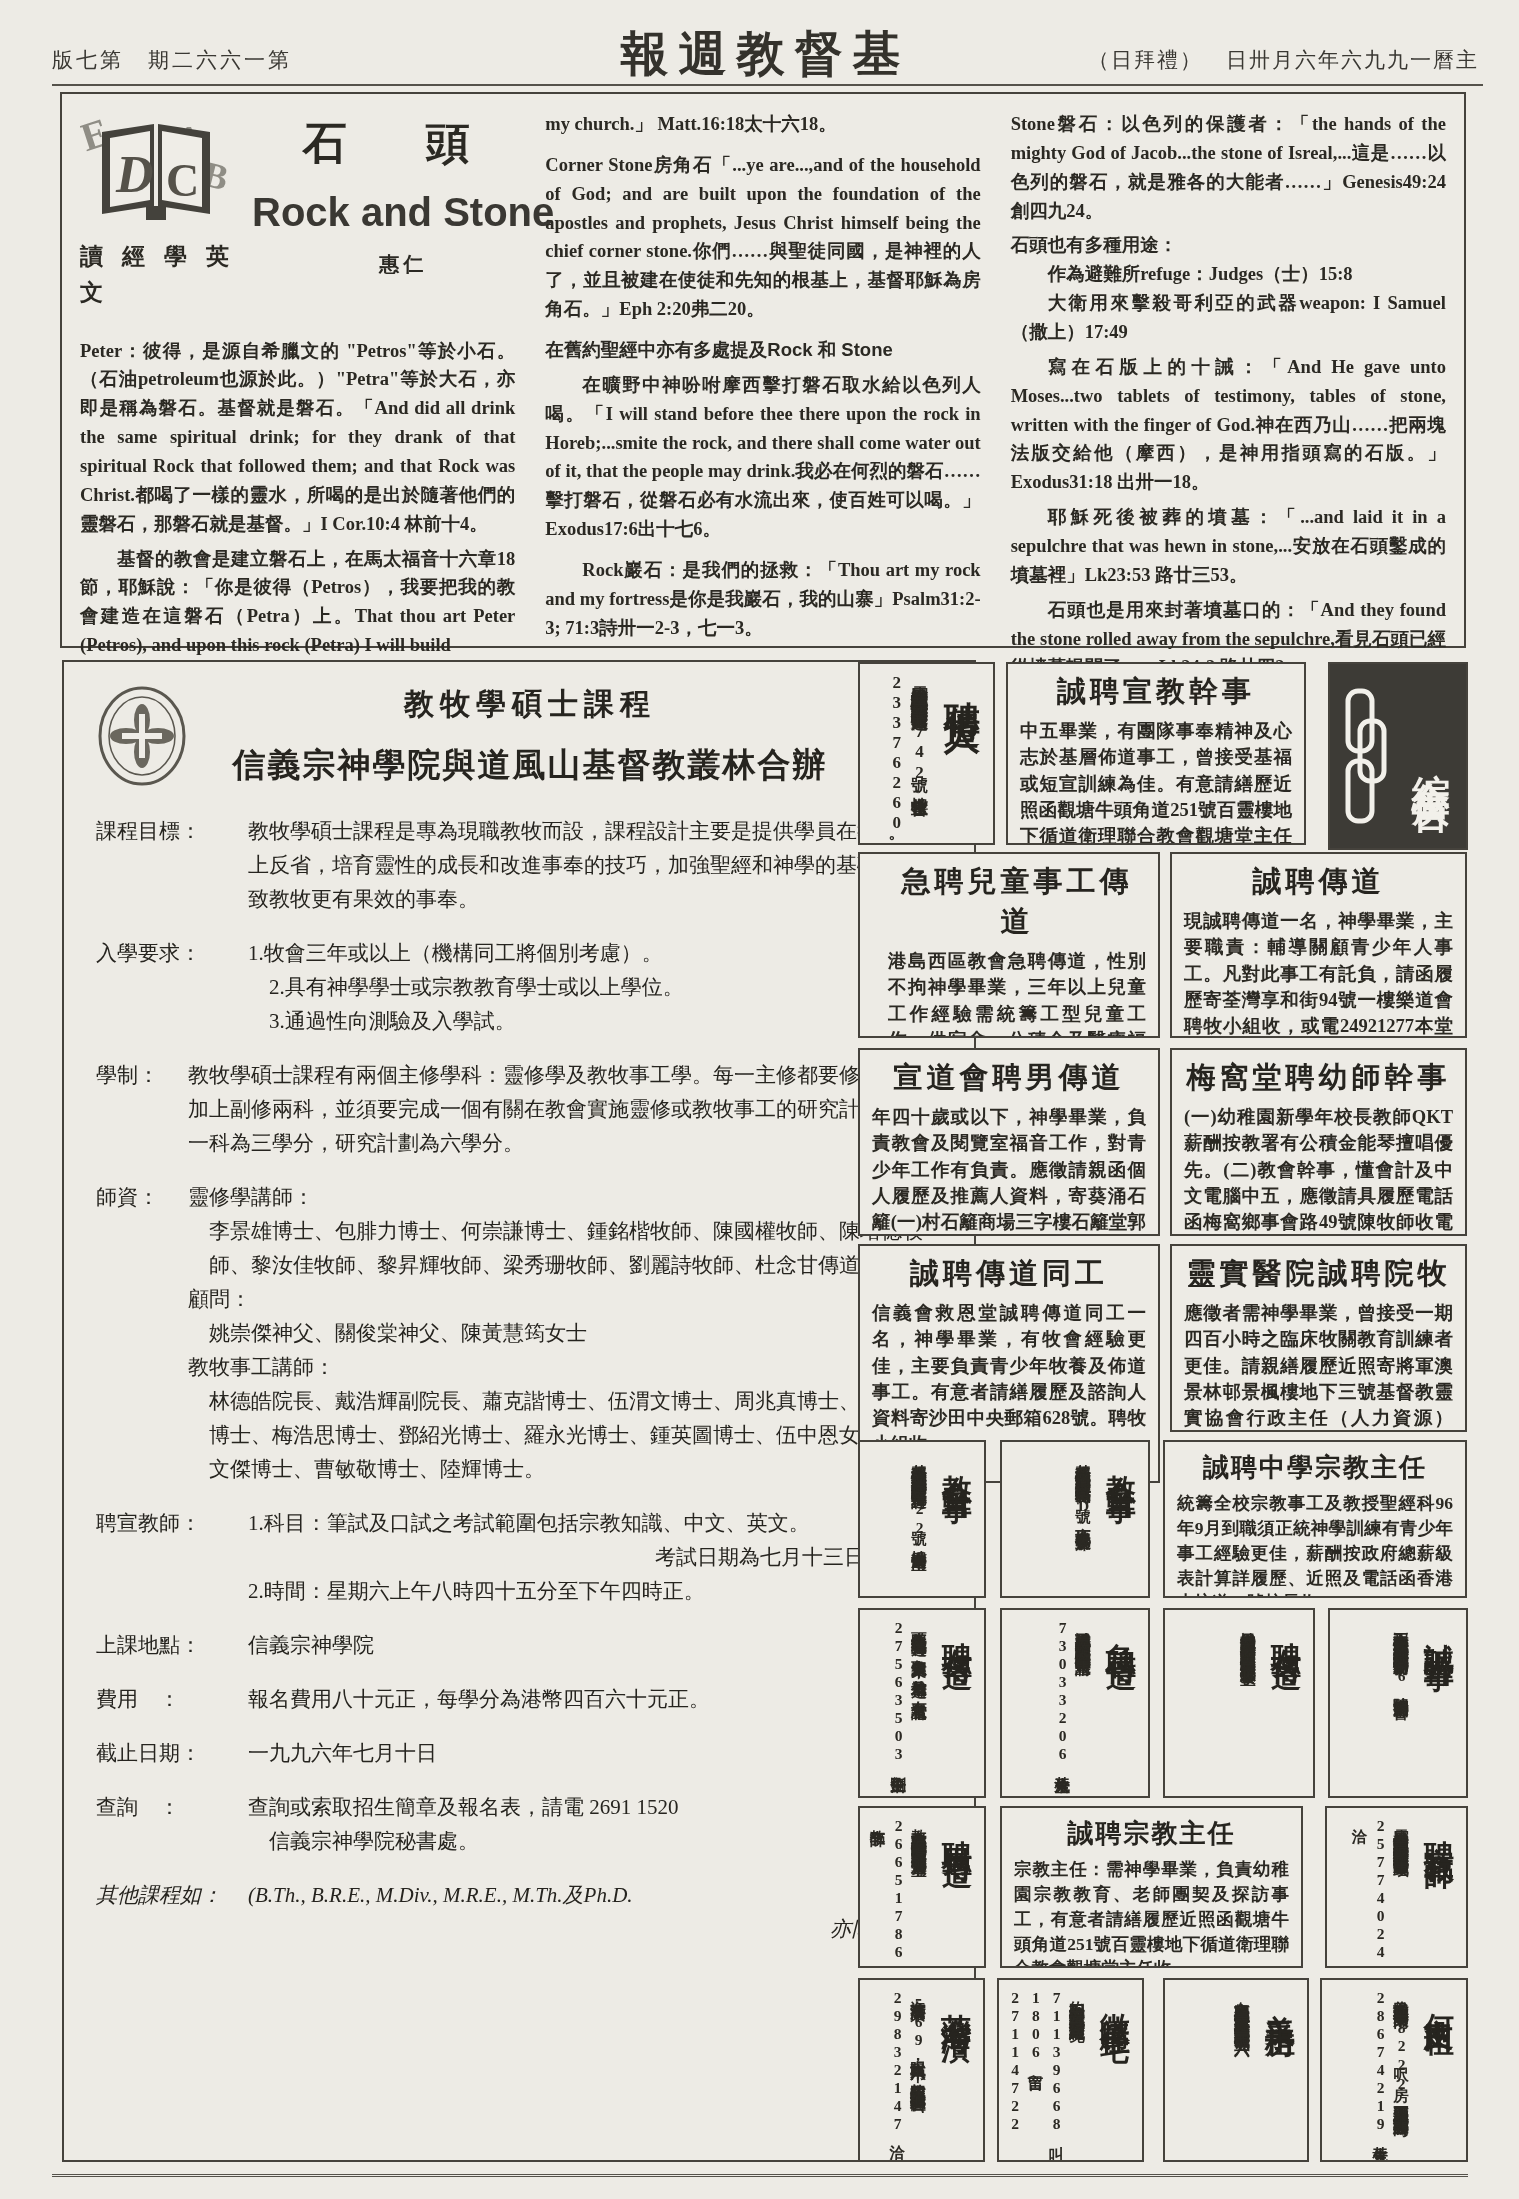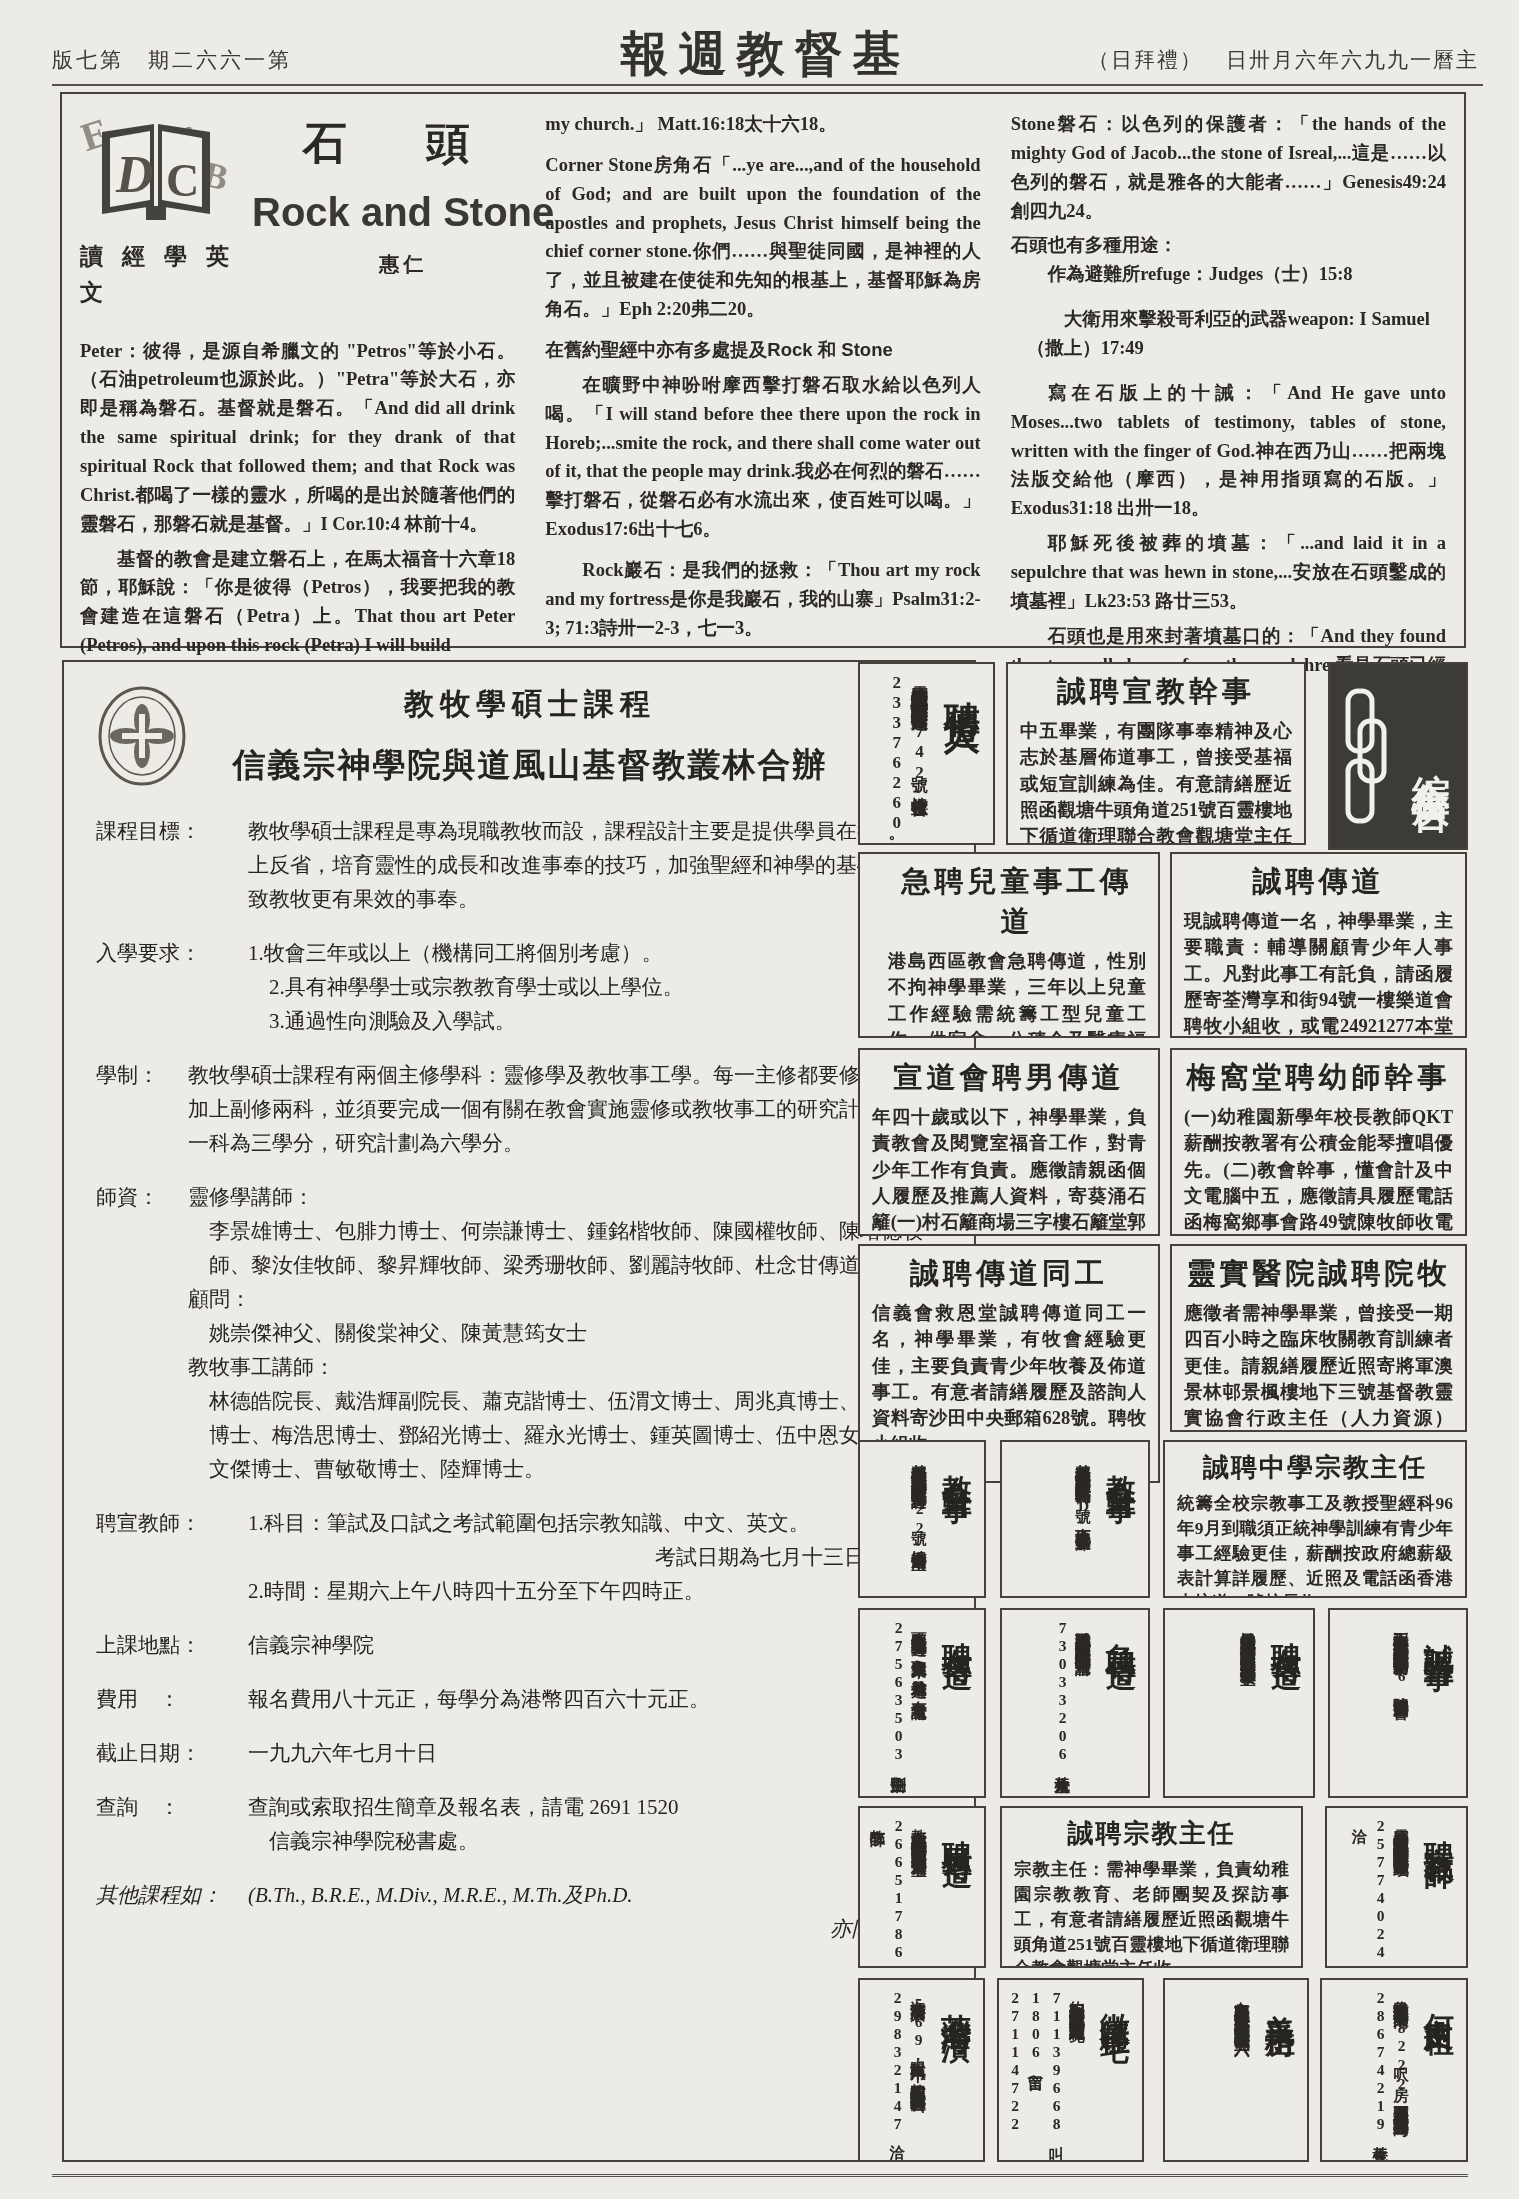--- a/index.html
+++ b/index.html
@@ -98,21 +98,21 @@
         <p style="margin:0">my church.」 Matt.16:18太十六18。</p>
         <p style="margin:12px 0 0">Corner Stone房角石「...ye are...,and of the household of God; and are built upon the foundation of the apostles and prophets, Jesus Christ himself being the chief corner stone.你們……與聖徒同國，是神裡的人了，並且被建在使徒和先知的根基上，基督耶穌為房角石。」Eph 2:20弗二20。</p>
         <p style="margin:12px 0 0;font-family:'Liberation Sans','DejaVu Sans',sans-serif;">在舊約聖經中亦有多處提及Rock 和 Stone</p>
         <p class="indent" style="margin:6px 0 0">在曠野中神吩咐摩西擊打磐石取水給以色列人喝。「I will stand before thee there upon the rock in Horeb;...smite the rock, and there shall come water out of it, that the people may drink.我必在何烈的磐石……擊打磐石，從磐石必有水流出來，使百姓可以喝。」Exodus17:6出十七6。</p>
         <p class="indent" style="margin:12px 0 0">Rock巖石：是我們的拯救：「Thou art my rock and my fortress是你是我巖石，我的山寨」Psalm31:2-3; 71:3詩卅一2-3，七一3。</p>
       </div>
       <div class="art-col">
         <p style="margin:0">Stone磐石：以色列的保護者：「the hands of the mighty God of Jacob...the stone of Isreal,...這是……以色列的磐石，就是雅各的大能者……」Genesis49:24創四九24。</p>
         <p style="margin:6px 0 0">石頭也有多種用途：</p>
         <p class="indent" style="margin:0">作為避難所refuge：Judges（士）15:8</p>
-        <p class="indent" style="margin:16px">大衛用來擊殺哥利亞的武器weapon: I Samuel（撒上）17:49</p>
+        <p class="indent" style="margin:0">大衛用來擊殺哥利亞的武器weapon: I Samuel（撒上）17:49</p>
         <p class="indent" style="margin:6px 0 0">寫在石版上的十誡：「And He gave unto Moses...two tablets of testimony, tables of stone, written with the finger of God.神在西乃山……把兩塊法版交給他（摩西），是神用指頭寫的石版。」Exodus31:18 出卅一18。</p>
         <p class="indent" style="margin:6px 0 0">耶穌死後被葬的墳墓：「...and laid it in a sepulchre that was hewn in stone,...安放在石頭鑿成的墳墓裡」Lk23:53 路廿三53。</p>
         <p class="indent" style="margin:6px 0 0">石頭也是用來封著墳墓口的：「And they found the stone rolled away from the sepulchre,看見石頭已經從墳墓輥開了。」Lk24:2 路廿四2。</p>
       </div>
     </div>
   </div>
 
   <div class="sem">
     <div class="sem-head">
       <svg width="92" height="104" viewBox="0 0 92 104">

